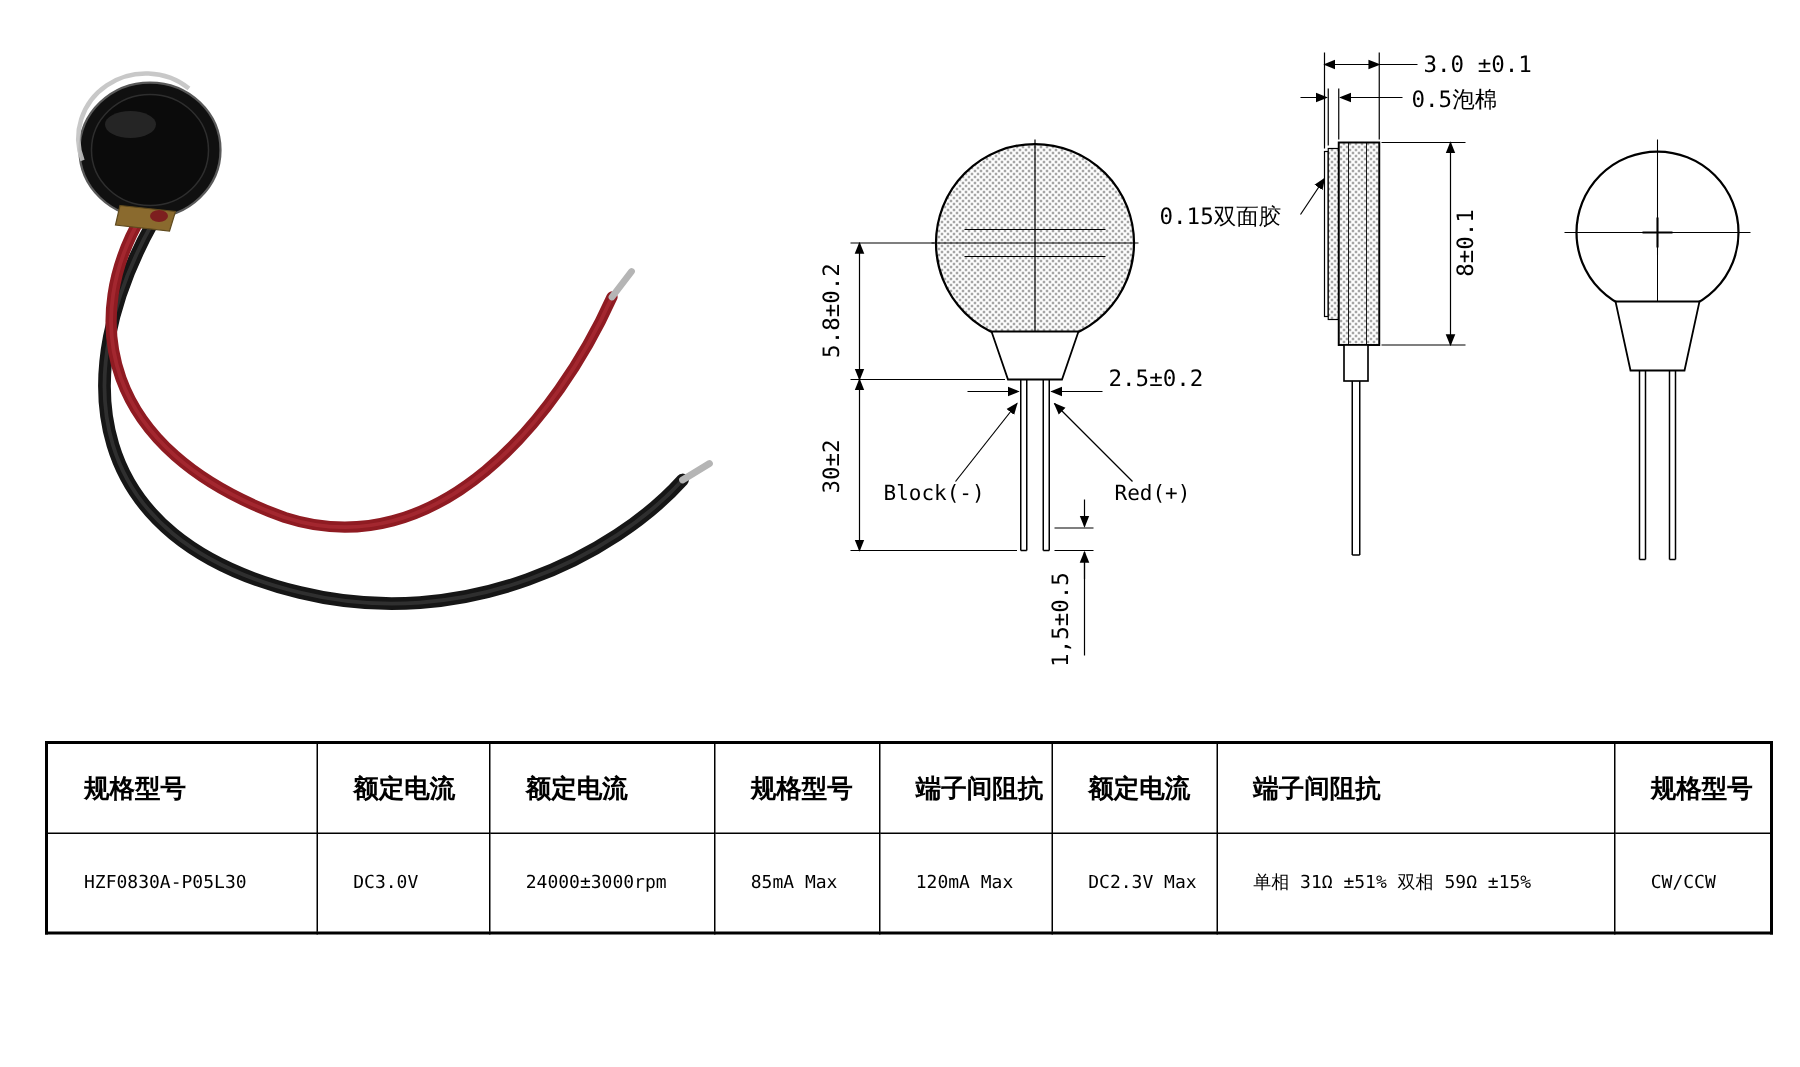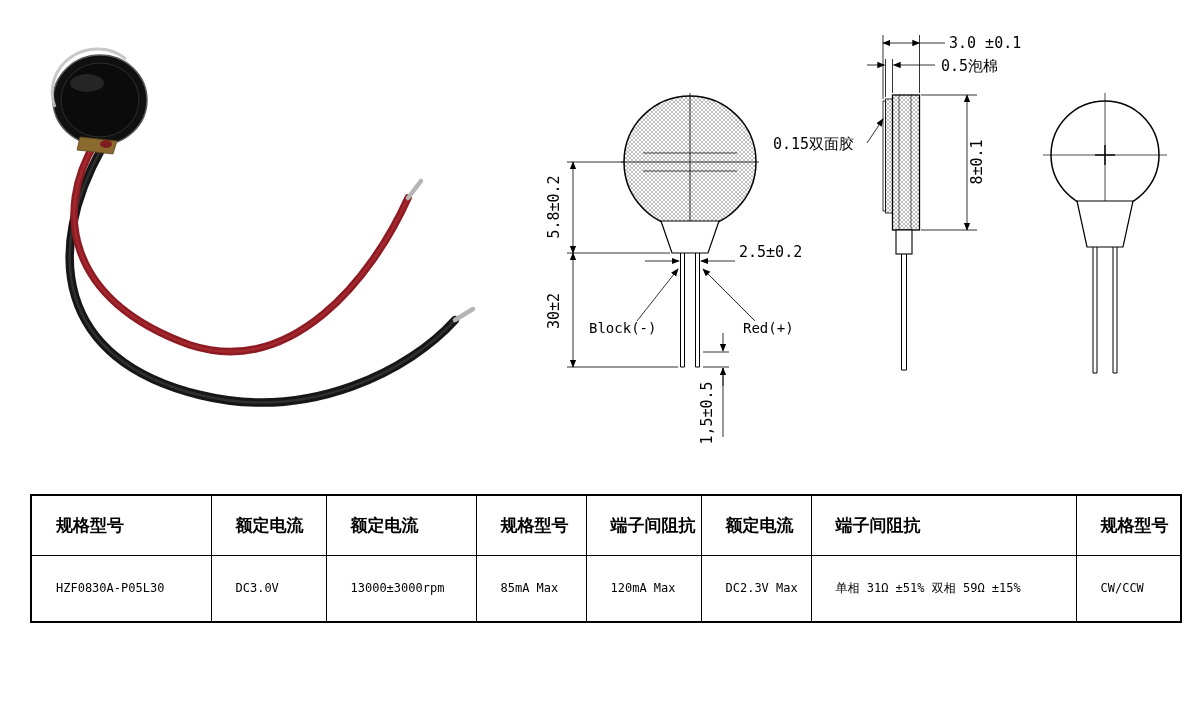--- a/index.html
+++ b/index.html
@@ -181,21 +181,21 @@
         <th>端子间阻抗</th>
         <th>额定电流</th>
         <th>端子间阻抗</th>
         <th>规格型号</th>
       </tr>
     </thead>
     <tbody>
       <tr>
         <td>HZF0830A-P05L30</td>
         <td>DC3.0V</td>
-        <td>13000±3000rpm</td>
+        <td>24000±3000rpm</td>
         <td>85mA Max</td>
         <td>120mA Max</td>
         <td>DC2.3V Max</td>
         <td>单相 31Ω ±51% 双相 59Ω ±15%</td>
         <td>CW/CCW</td>
       </tr>
     </tbody>
   </table>
 
 </div>

